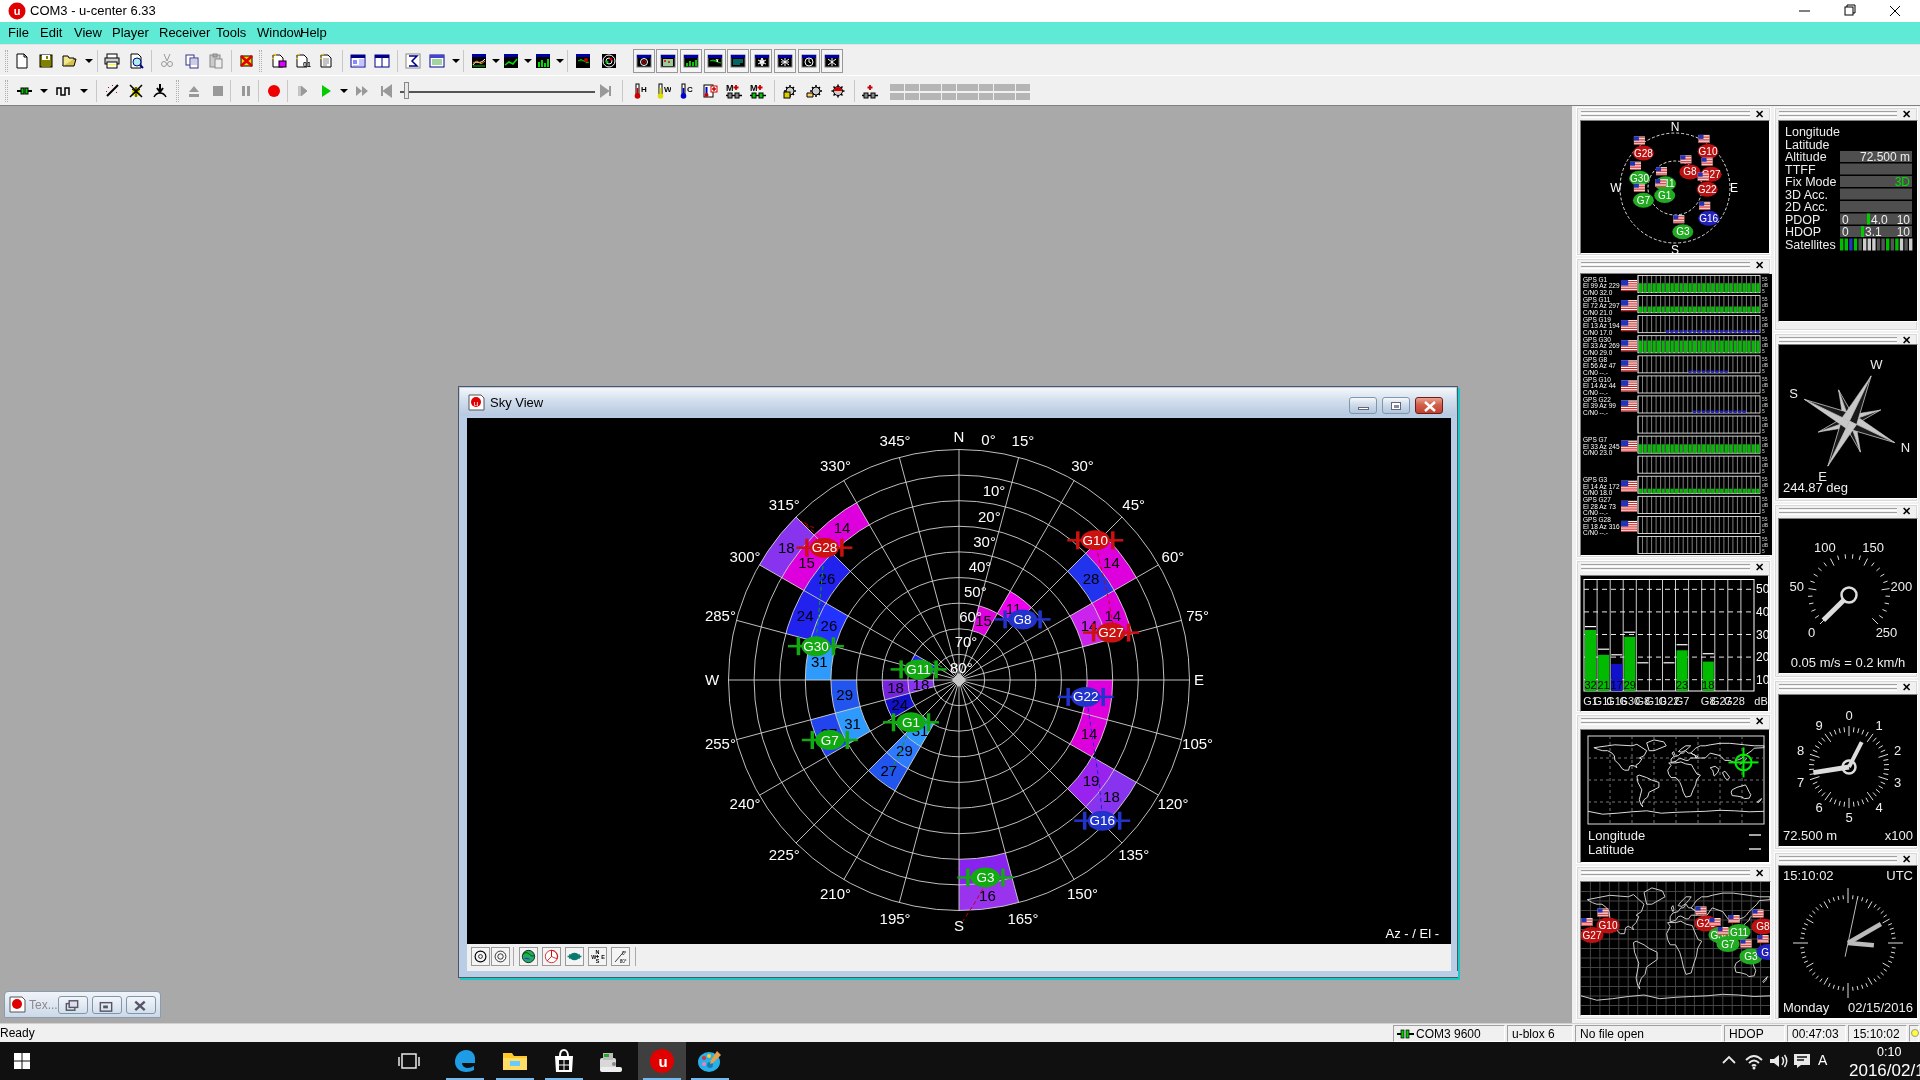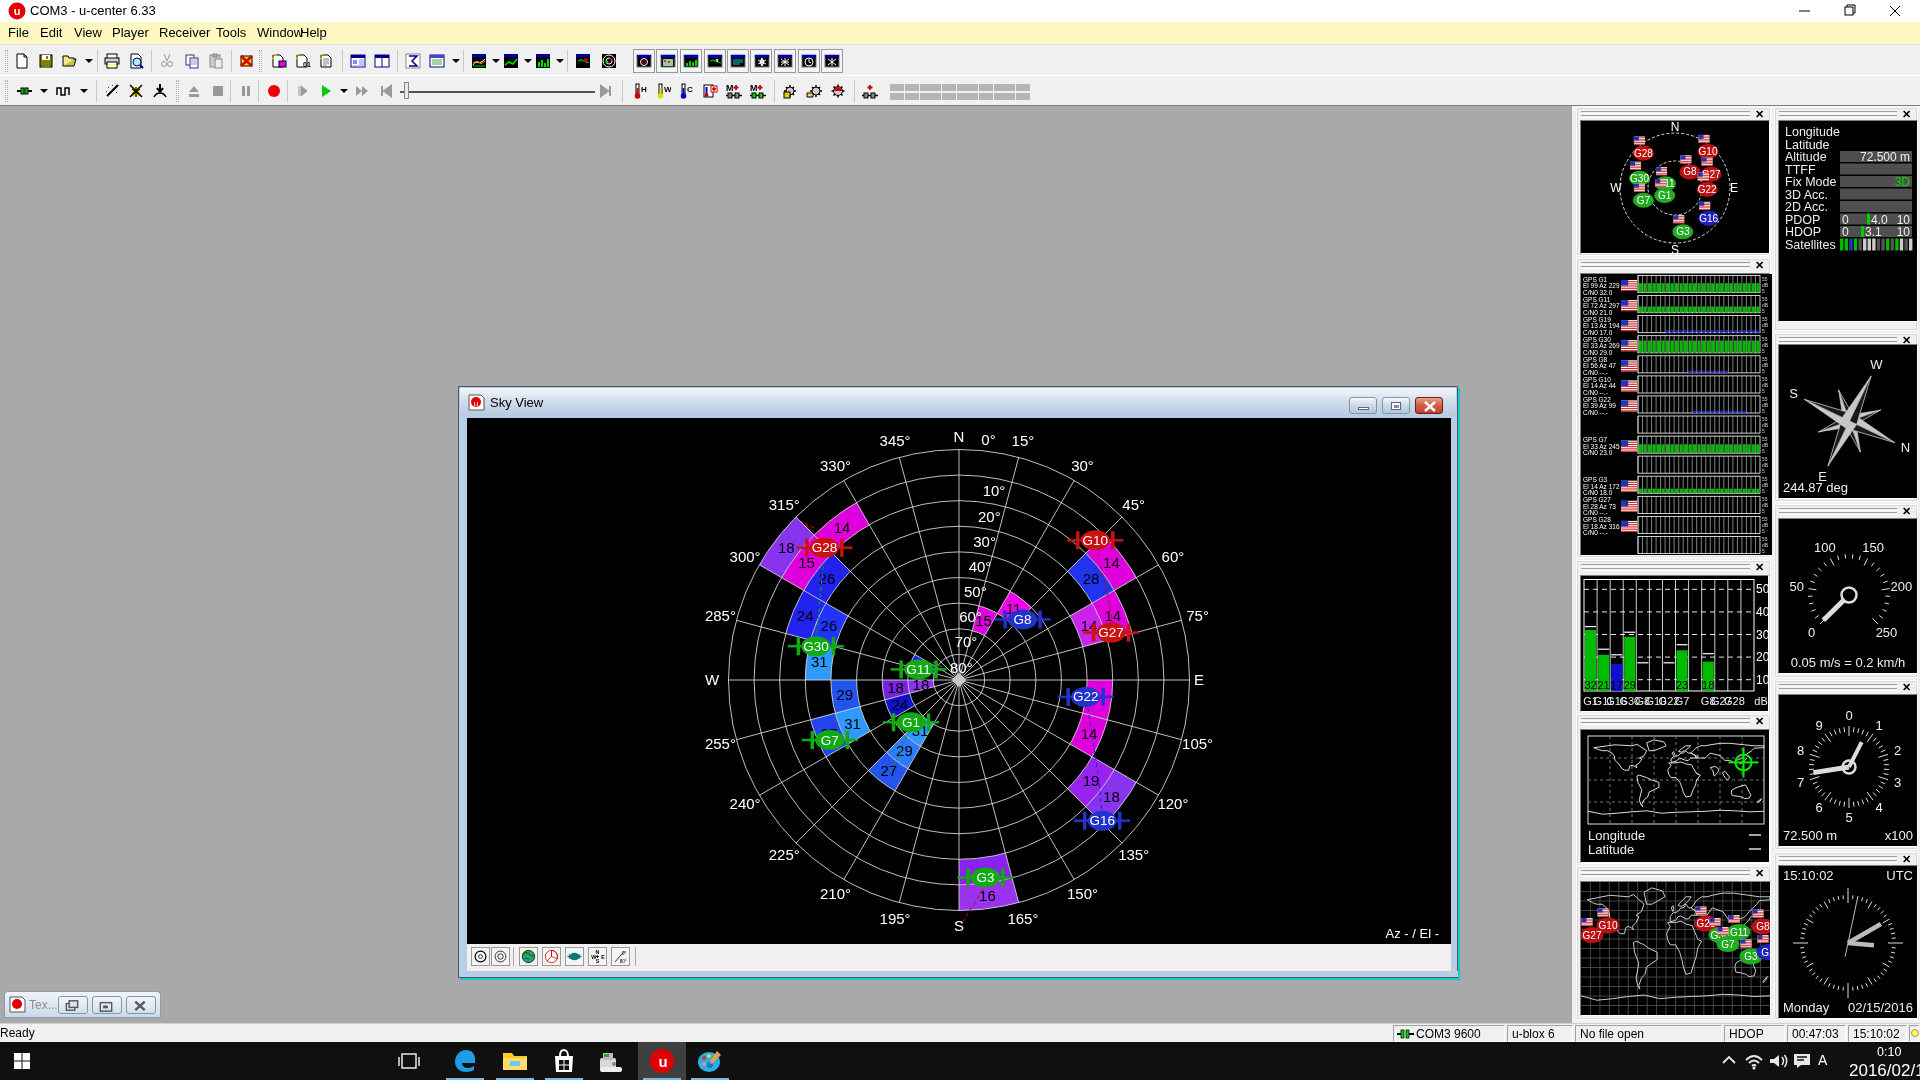--- a/index.html
+++ b/index.html
@@ -1,18 +1,18 @@
 <!DOCTYPE html>
 <html><head><meta charset="utf-8"><style>
 
 * { margin:0; padding:0; box-sizing:border-box; }
 body { width:1920px; height:1080px; font-family:"Liberation Sans",sans-serif; position:relative; overflow:hidden; background:#fff; }
 #titlebar { position:absolute; left:0; top:0; width:1920px; height:22px; background:#fff; }
 #titlebar .t { position:absolute; left:30px; top:3px; font-size:13px; color:#000; }
-#menubar { position:absolute; left:0; top:22px; width:1920px; height:22px; background:#fef9c3; }
+#menubar { position:absolute; left:0; top:22px; width:1920px; height:22px; background:#5eead4; }
 #menubar span { position:absolute; top:3px; font-size:13px; color:#000; }
 .tb { position:absolute; left:0; width:1920px; background:#f0f0f0; }
 #toolbar1 { top:44px; height:31px; border-top:1px solid #e3e3e3; }
 #toolbar2 { top:75px; height:30px; border-top:1px solid #fff; }
 #client { position:absolute; left:0; top:105px; width:1920px; height:918px; background:#a9a9a9; border-top:1px solid #808080;}
 .ticon { position:absolute; width:16px; height:16px; }
 .sep { position:absolute; width:1px; height:22px; background:#c8c8c8; }
 .grip { position:absolute; width:3px; height:22px; border-left:1px dotted #b0b0b0; border-right:1px dotted #b0b0b0;}
 .dd { position:absolute; width:0; height:0; border-left:4px solid transparent; border-right:4px solid transparent; border-top:4px solid #000; }
 #dock { position:absolute; left:1572px; top:106px; width:348px; height:917px; background:#f0f0f0; }

